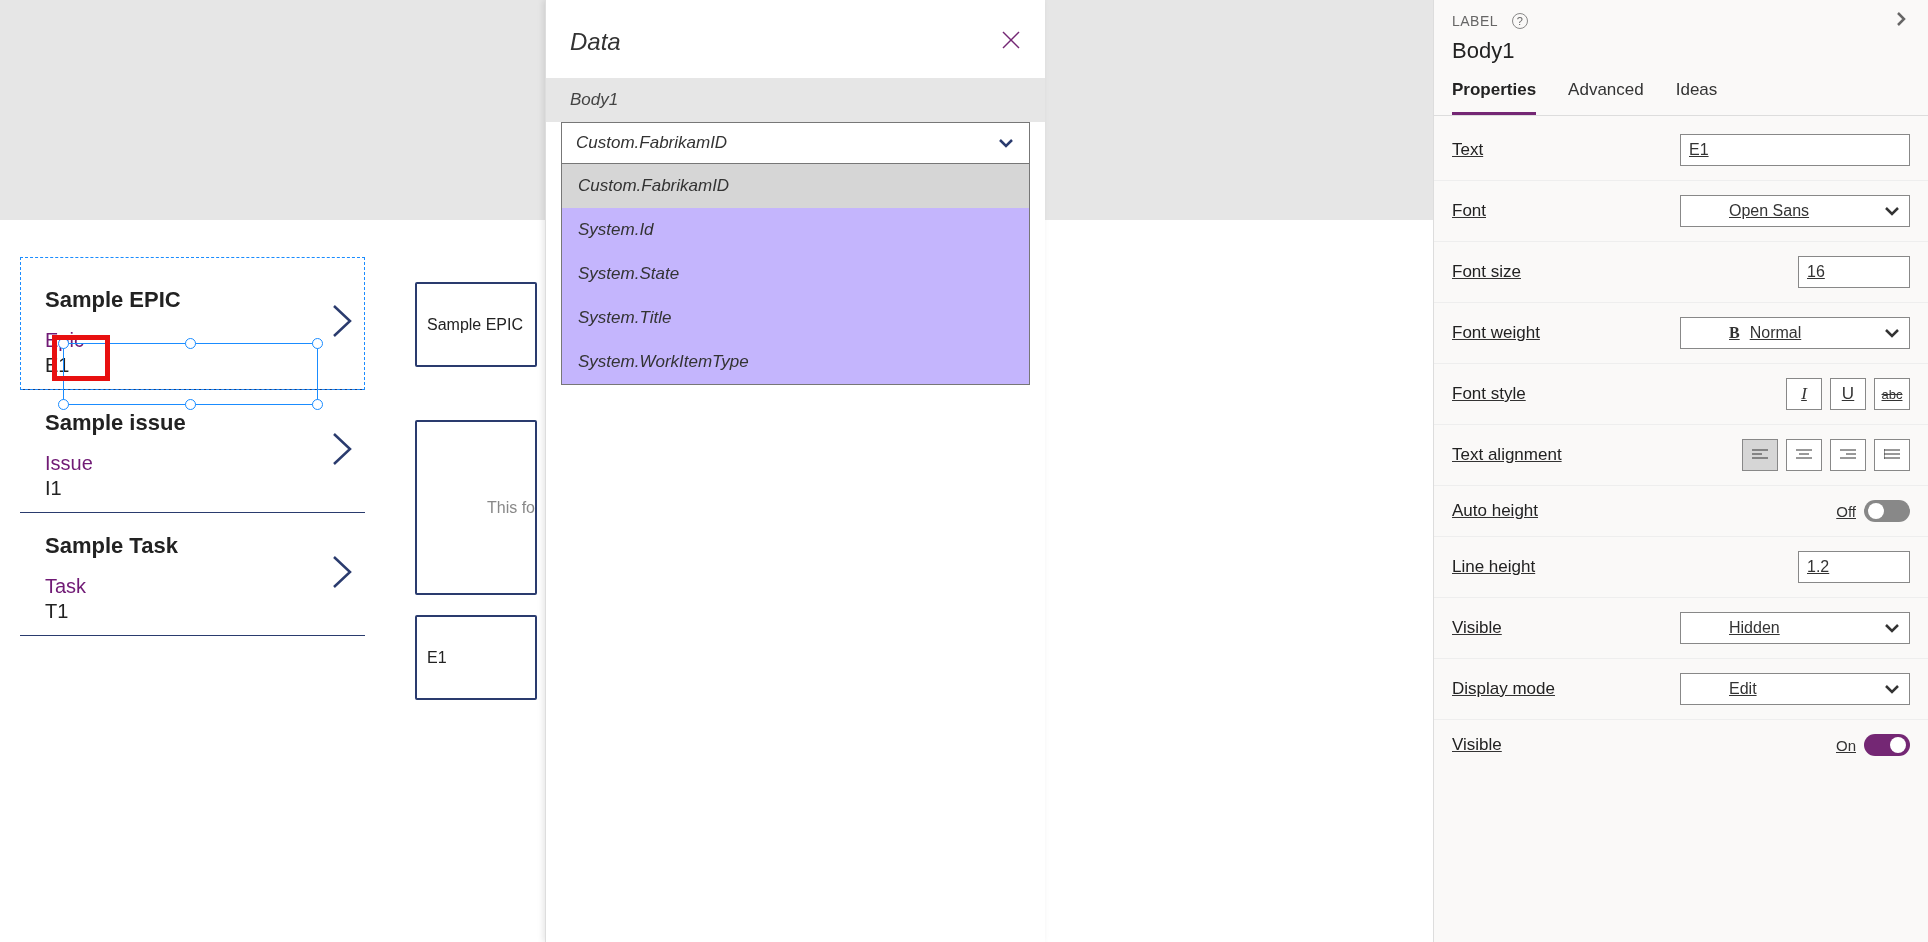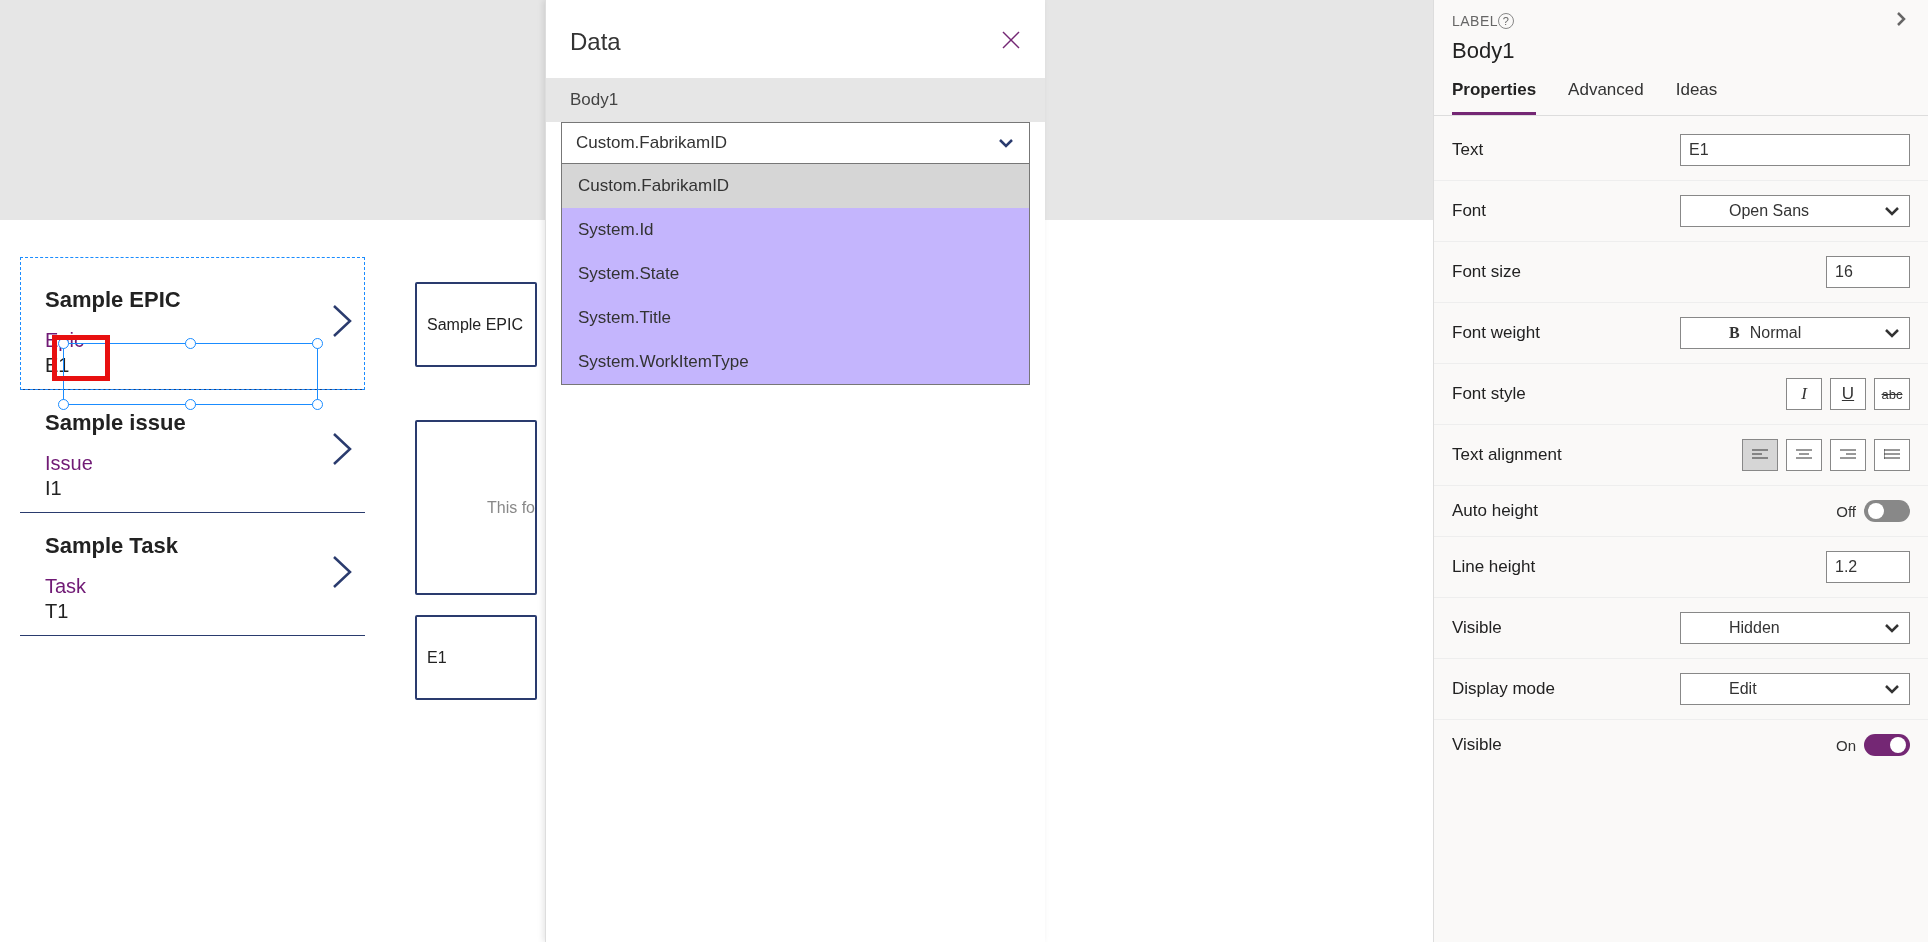--- a/index.html
+++ b/index.html
@@ -52,21 +52,21 @@
     border: 2px solid #2a3b6e; border-radius: 2px;
     background: #fff;
     padding-left: 10px;
     font-size: 16px; color: #222;
     display: flex; align-items: center;
   }
 
   
   .data-panel {
     position: absolute; left: 545px; top: 0; width: 500px; bottom: 0;
-    background: #fff; border-left: 1px solid #ddd; box-shadow: -2px 0 6px rgba(0,0,0,0.1);
+    background: #fff; border-left: 1px solid #ddd; box-shadow: -2px 0 6px rgba(0,0,0,0.1); font-style: italic;
   }
   .data-panel .hdr {
     padding: 28px 24px 22px 24px; display: flex; justify-content: space-between; align-items: center;
   }
   .data-panel .hdr .ttl { font-size: 24px; color: #333; }
   .data-panel .sect {
     background: #e6e6e6; padding: 12px 24px; font-size: 17px; color: #444;
   }
   .data-panel .combo {
     margin: 0 15px; position: relative;
@@ -86,42 +86,42 @@
 
   
   .props-panel {
     position: absolute; right: 0; top: 0; width: 495px; bottom: 0;
     background: #faf9f8; border-left: 1px solid #ddd;
   }
   .props-panel .type-row {
     display: flex; justify-content: space-between; align-items: center;
     padding: 10px 18px 0 18px;
   }
-  .props-panel .type-row .lbl { font-size: 14px; color: #666; letter-spacing: 0.5px; display:flex; align-items:center; gap:0;}
+  .props-panel .type-row .lbl { font-size: 14px; color: #666; letter-spacing: 0.5px; display:flex; align-items:center; gap:14px;}
   .props-panel .name {
     padding: 6px 18px 8px 18px; font-size: 22px; color: #222;
   }
   .props-panel .tabs {
     display: flex; gap: 32px; padding: 0 18px; border-bottom: 1px solid #ddd;
   }
   .props-panel .tab { font-size: 17px; color: #333; padding: 8px 0 12px 0; cursor: pointer; }
   .props-panel .tab.active { font-weight: 600; border-bottom: 3px solid #742774; color: #222; }
-  .props-panel .prop-rows { padding: 4px 0; }
+  .props-panel .prop-rows { padding: 4px 0; text-decoration: underline; }
   .props-panel .row {
     display: flex; align-items: center; padding: 14px 18px;
     border-bottom: 1px solid #eee; font-size: 17px;
   }
   .props-panel .row .rlabel { flex: 1; color: #222; }
   .props-panel .row .rctrl { width: 230px; display: flex; justify-content: flex-end; align-items:center; gap:8px;}
   .props-panel input[type=text], .props-panel .select-box {
     height: 32px; border: 1px solid #888; background: #fff; padding: 0 8px;
     font-size: 16px; color: #333; display: inline-flex; align-items: center; justify-content: space-between;
   }
   .props-panel .select-box { width: 100%; padding-left: 48px; }
-  .props-panel .num-input { width: 84px; margin-left: 36px; }
+  .props-panel .num-input { width: 112px; margin-left: 36px; }
   .props-panel .text-input { width: 230px; background:#f3f3f3; }
   .btn-row { display: flex; gap: 8px; }
   .icon-btn {
     width: 36px; height: 32px; border: 1px solid #888; background: #fff;
     display: inline-flex; align-items: center; justify-content: center; cursor: pointer;
   }
   .icon-btn.sel { background: #d6d6d6; }
   .toggle {
     width: 46px; height: 22px; border-radius: 11px; background: #888; position: relative;
   }

